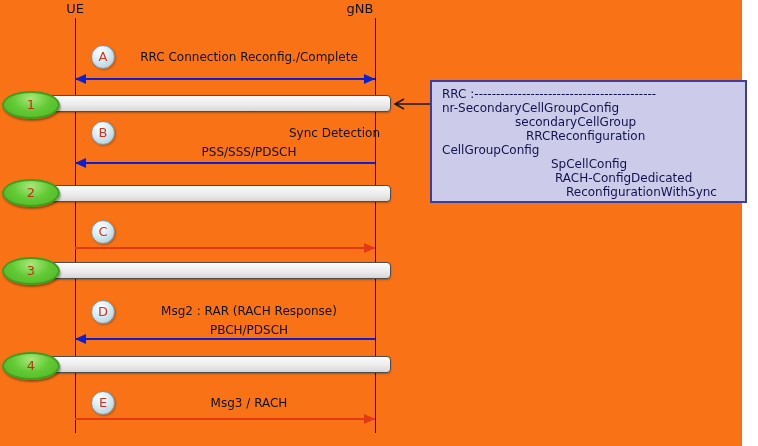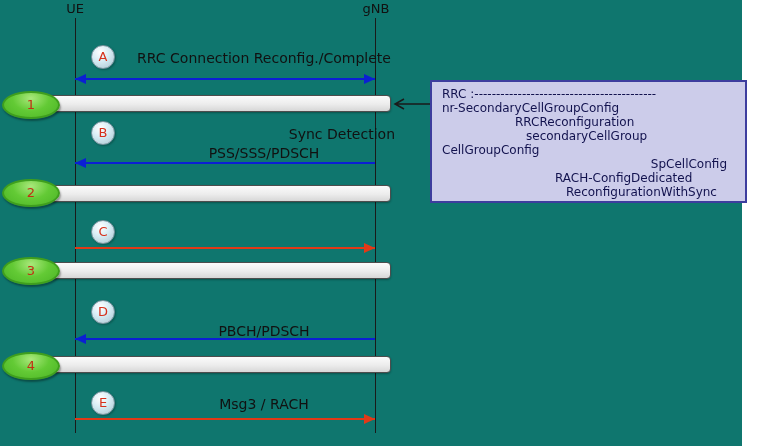--- a/index.html
+++ b/index.html
@@ -1,33 +1,33 @@
 <!DOCTYPE html>
 <html style="--blue: #0b1fd4; --red: #e23917; --line: #1a1a1a; --bar-border: #4d4d4d; --green-border: #3f9e1e; --step-number: #c23014; --label-letter: #d6311c; --note-bg: #ccccea; --note-border: #3d3d9e; --note-text: #12124e;"><head>
 <meta charset="utf-8">
 <style>
   * { box-sizing: border-box; margin: 0; padding: 0; }
   html, body { width: 758px; height: 446px; background: #ffffff; overflow: hidden; }
   body { font-family: "DejaVu Sans", "Liberation Sans", sans-serif; }
-  .stage { position: relative; width: 742px; height: 446px; background: #0f766e; }
+  .stage { position: relative; width: 742px; height: 446px; background: #f97316; }
 
   .actor { position: absolute; top: 1px; font-size: 13px; color: #111; transform: translateX(-50%); white-space: nowrap; }
   .lifeline { position: absolute; top: 18px; height: 415px; width: 1px; background: var(--line, #1a1a1a); }
 
   .badge {
     position: absolute; width: 24px; height: 24px; border-radius: 50%;
     background: radial-gradient(circle at 38% 28%, #ffffff 0%, #d8edf5 42%, #bdd6e0 75%, #93aeb9 100%);
     border: 1px solid #7d939e;
     color: var(--label-letter, #d6311c);
     font-size: 13px; text-align: center; line-height: 22px;
     box-shadow: 1px 1px 2px rgba(0,0,0,0.25);
     z-index: 4;
   }
 
-  .msg-text { position: absolute; left: 133px; width: 262px; text-align: center; font-size: 14px; color: #111; white-space: nowrap; }
+  .msg-text { position: absolute; left: 118px; width: 262px; text-align: center; font-size: 12px; color: #111; white-space: nowrap; }
   .msg-text.align-left { text-align: right; }
 
   .arrow { position: absolute; height: 0; border-top: 2px solid currentColor; }
   .arrow.blue { color: var(--blue, #0b1fd4); }
   .arrow.red  { color: var(--red, #e23917); }
   .arrow.both::before, .arrow.left::before {
     content: ""; position: absolute; left: 0; top: -6px;
     border-top: 5px solid transparent; border-bottom: 5px solid transparent;
     border-right: 11px solid currentColor;
   }
@@ -54,59 +54,59 @@
     box-shadow: 1px 2px 2px rgba(0,0,0,0.35);
     z-index: 3;
   }
 
   .note {
     position: absolute; left: 430px; top: 80px; width: 317px; height: 123px;
     background: var(--note-bg, #ccccea);
     border: 2px solid var(--note-border, #3d3d9e);
     color: var(--note-text, #12124e);
     font-size: 12px; line-height: 14px;
-    padding: 5px 18px 0 10px; white-space: nowrap;
+    padding: 5px 10px 0 10px; white-space: nowrap;
   }
   .note-line:nth-of-type(2) { }
   .note-line:nth-of-type(3) { margin-left: 73px; }
   .note-line:nth-of-type(4) { margin-left: 84px; }
   .note-line:nth-of-type(5) { }
-  .note-line:nth-of-type(6) { margin-left: 109px; text-align: right; }
+  .note-line:nth-of-type(6) { margin-left: 109px; }
   .note-line:nth-of-type(7) { margin-left: 113px; }
   .note-line:nth-of-type(8) { margin-left: 124px; }
 
   .note-arrow { position: absolute; left: 393px; top: 97px; z-index: 5; }
   .note-arrow path { stroke: #1a1a1a; stroke-width: 1.5; fill: none; }
 </style>
 </head>
 <body>
 
 <div class="stage">
 
   <div class="actor" style="left:75px">UE</div>
-  <div class="actor" style="left:376px">gNB</div>
+  <div class="actor" style="left:360px">gNB</div>
   <div class="lifeline" style="left:75px"></div>
   <div class="lifeline" style="left:375px"></div>
 
   <div class="badge" style="left:91px;top:45px">A</div>
   <div class="msg-text" style="top:50px">RRC Connection Reconfig./Complete</div>
   <div class="arrow blue both" style="left:75px;top:78px;width:300px"></div>
 
   <div class="bar" style="top:95px"></div>
   <div class="step" style="top:91px">1</div>
 
   <svg class="note-arrow" width="37" height="14">
     <path d="M37 7 H2 M11 2 L2 7 L11 12"></path>
   </svg>
 
   <div class="note">
     <div class="note-line">RRC :------------------------------------------</div>
     <div class="note-line">nr-SecondaryCellGroupConfig</div>
+    <div class="note-line">secondaryCellGroup</div>
     <div class="note-line">RRCReconfiguration</div>
-    <div class="note-line">secondaryCellGroup</div>
     <div class="note-line">CellGroupConfig</div>
     <div class="note-line">SpCellConfig</div>
     <div class="note-line">RACH-ConfigDedicated</div>
     <div class="note-line">ReconfigurationWithSync</div>
   </div>
 
   <div class="badge" style="left:91px;top:121px">B</div>
   <div class="msg-text align-left" style="top:126px">Sync Detection</div>
   <div class="msg-text" style="top:145px">PSS/SSS/PDSCH</div>
   <div class="arrow blue left" style="left:75px;top:162px;width:300px"></div>
@@ -114,20 +114,21 @@
   <div class="bar" style="top:185px"></div>
   <div class="step" style="top:179px">2</div>
 
   <div class="badge" style="left:91px;top:220px">C</div>
   <div class="arrow red right" style="left:75px;top:247px;width:300px"></div>
 
   <div class="bar" style="top:262px"></div>
   <div class="step" style="top:257px">3</div>
 
   <div class="badge" style="left:91px;top:300px">D</div>
+  <div class="msg-text" style="top:304px">Msg2 : RAR (RACH Response)</div>
   <div class="msg-text" style="top:323px">PBCH/PDSCH</div>
   <div class="arrow blue left" style="left:75px;top:338px;width:300px"></div>
 
   <div class="bar" style="top:356px"></div>
   <div class="step" style="top:352px">4</div>
 
   <div class="badge" style="left:91px;top:391px">E</div>
   <div class="msg-text" style="top:396px">Msg3 / RACH</div>
   <div class="arrow red right" style="left:75px;top:418px;width:300px"></div>
 

